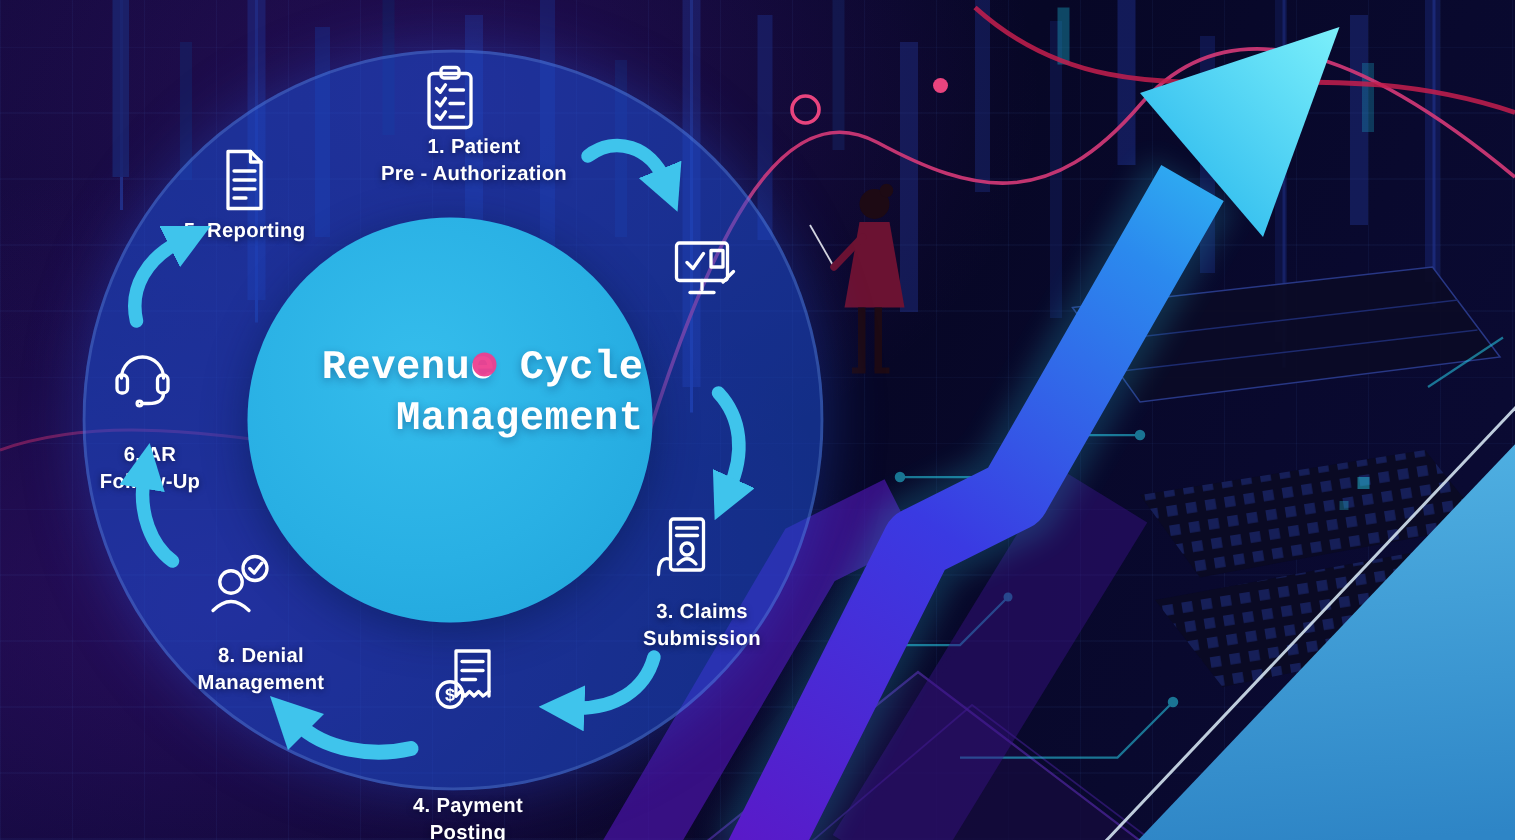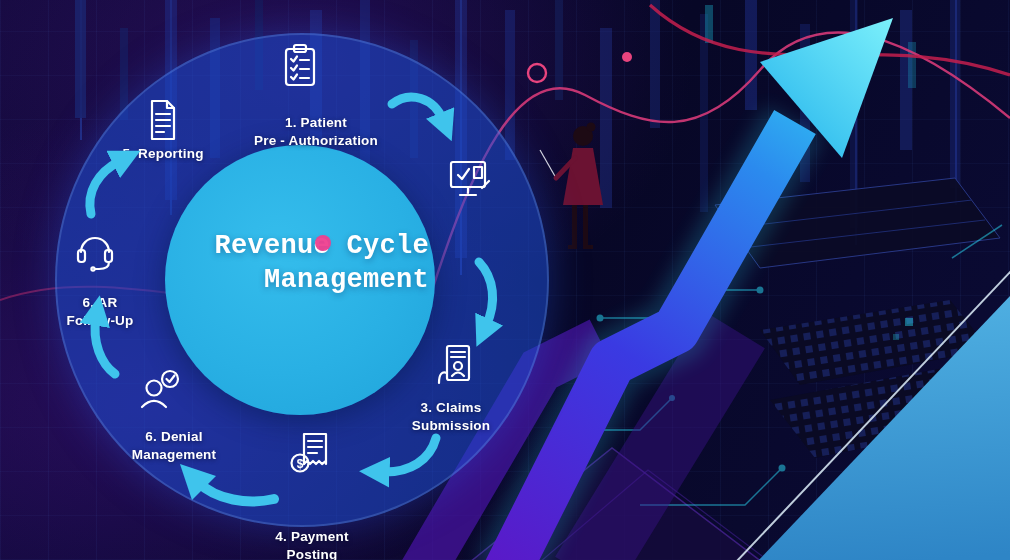--- a/index.html
+++ b/index.html
@@ -190,21 +190,21 @@
       <rect x="10" y="7" width="28" height="36" rx="3"></rect>
       <rect x="18" y="3" width="12" height="7" rx="2"></rect>
       <polyline points="15,17 17.5,19.5 21,14.5"></polyline>
         <line x1="24" y1="18" x2="33" y2="18"></line>
       <polyline points="15,26 17.5,28.5 21,23.5"></polyline>
         <line x1="24" y1="27" x2="33" y2="27"></line>
       <polyline points="15,35 17.5,37.5 21,32.5"></polyline>
         <line x1="24" y1="36" x2="33" y2="36"></line>
     </svg>
   </div>
-  <div class="step-label" style="left:316px; top:114px;text-align:center;">1. Patient
+  <div class="step-label" style="left:316px; top:89px;text-align:center;">1. Patient
 Pre - Authorization</div>
 
   <div class="icon" style="left:446px; top:154px;">
     <svg viewBox="0 0 48 48">
       <rect x="5" y="8" width="34" height="25" rx="2"></rect>
       <line x1="22" y1="33" x2="22" y2="39"></line>
         <line x1="14" y1="41" x2="30" y2="41"></line>
       <polyline points="12,21 16,25 23,15"></polyline>
       <rect x="28" y="13" width="8" height="11"></rect>
       <line x1="36" y1="34" x2="43" y2="27"></line>
@@ -214,21 +214,21 @@
   <div class="icon" style="left:431px; top:341px;">
     <svg viewBox="0 0 48 48">
       <rect x="16" y="5" width="22" height="34" rx="2"></rect>
       <line x1="20" y1="11" x2="34" y2="11"></line>
         <line x1="20" y1="16" x2="34" y2="16"></line>
       <circle cx="27" cy="25" r="4"></circle>
       <path d="M 21 35 q 6 -7 12 0"></path>
       <path d="M 8 42 C 8 33 11 30 16 32"></path>
     </svg>
   </div>
-  <div class="step-label" style="left:451px; top:399px;">3. Claims
+  <div class="step-label" style="left:468px; top:399px;">3. Claims
 Submission</div>
 
   <div class="icon" style="left:286px; top:429px;">
     <svg viewBox="0 0 48 48">
       <path d="M 18 35 V 5 H 40 V 35"></path>
       <polyline points="18,35 21,32 24,35 27,32 30,35 33,32 36,35 40,32"></polyline>
       <line x1="22" y1="12" x2="36" y2="12"></line>
         <line x1="22" y1="18" x2="36" y2="18"></line>
         <line x1="22" y1="24" x2="31" y2="24"></line>
       <circle cx="14" cy="34" r="8.5"></circle>
@@ -239,21 +239,21 @@
 Posting</div>
 
   <div class="icon" style="left:136px; top:366px;">
     <svg viewBox="0 0 48 48">
       <circle cx="18" cy="22" r="7.5"></circle>
       <path d="M 6 41 Q 18 29 30 41"></path>
       <circle cx="34" cy="13" r="8"></circle>
       <polyline points="30.5,13 33.5,16 38.5,9.5"></polyline>
     </svg>
   </div>
-  <div class="step-label" style="left:174px; top:428px;">6. Denial
+  <div class="step-label" style="left:174px; top:428px;">8. Denial
 Management</div>
 
   <div class="icon" style="left:71px; top:225px;">
     <svg viewBox="0 0 48 48">
       <path d="M 10 27 a 14 14 0 0 1 28 0"></path>
       <rect x="7" y="25" width="7" height="12" rx="3"></rect>
       <rect x="34" y="25" width="7" height="12" rx="3"></rect>
       <path d="M 38 37 q 0 7 -10 7 h -4"></path>
       <circle cx="22" cy="44" r="1.6"></circle>
     </svg>

